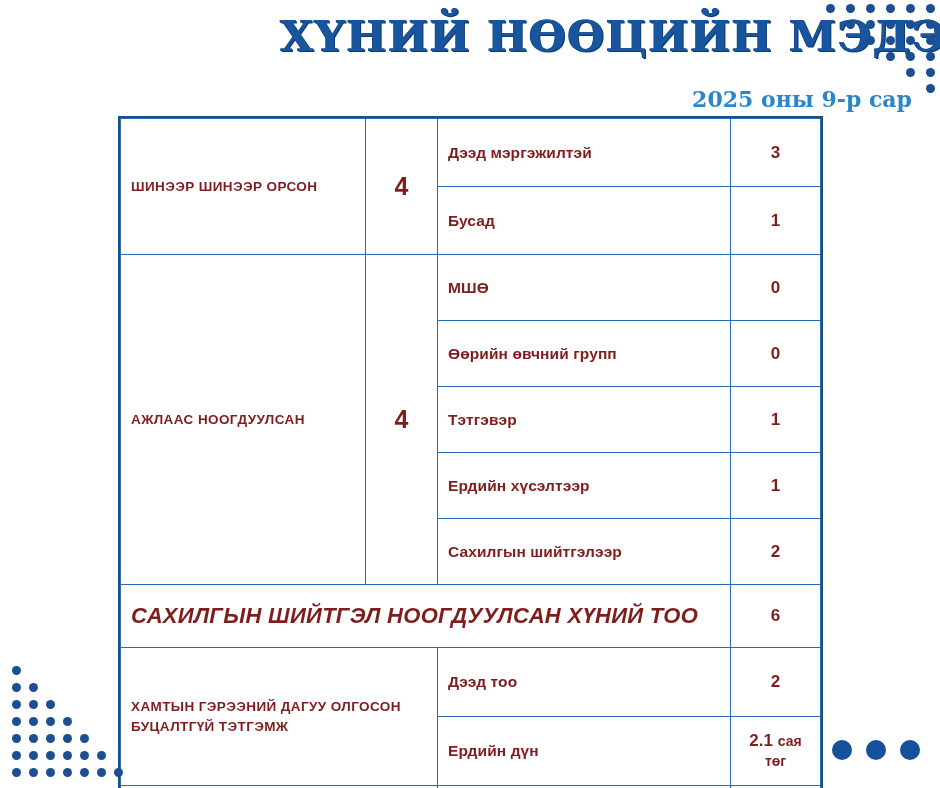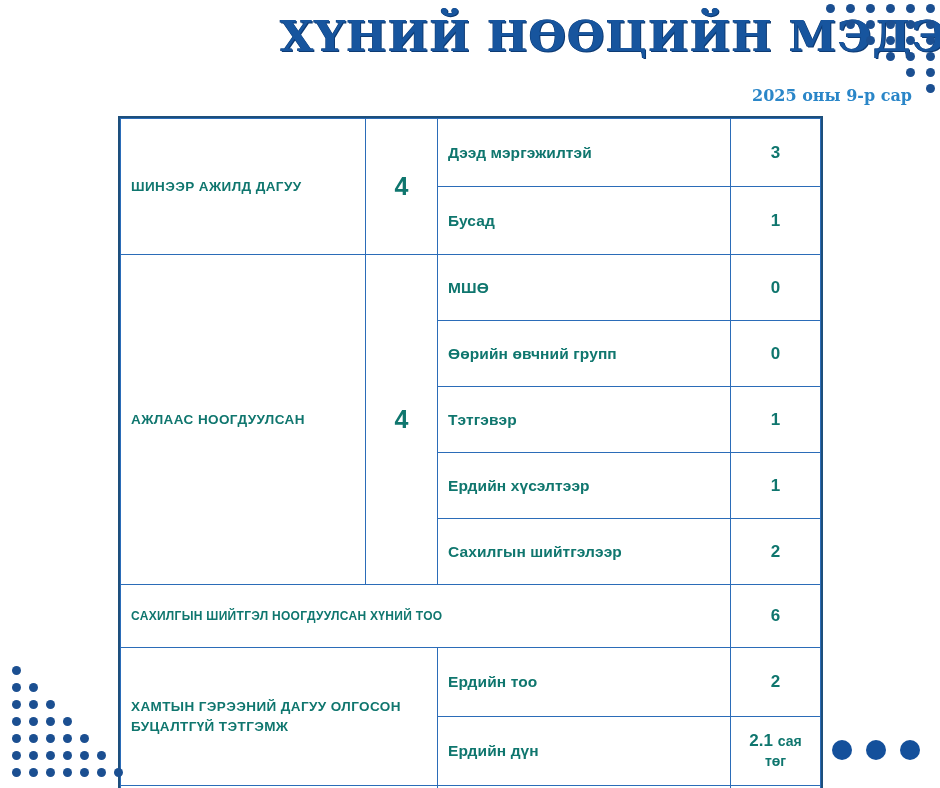--- a/index.html
+++ b/index.html
@@ -40,38 +40,38 @@
     letter-spacing:1px;
     color:#17559e;
     text-shadow:1px 1px 0 #0d3a73,-0.5px 0 0 #0d3a73;
     line-height:1.05;
     white-space:nowrap;
   }
   #subtitle{
     position:absolute;right:28px;top:86px;
     font-family:"DejaVu Serif","Liberation Serif",serif;
     font-weight:bold;
-    font-size:16px;
+    font-size:22px;
     color:#2a86c8;
   }
 
   
   #table-wrap{
     position:absolute;
     left:120px;top:118px;
     width:700px;
   }
   table#hr-table{
     border-collapse:collapse;
     width:700px;
     table-layout:fixed;
   }
   table#hr-table td{
     border:1.6px solid #2b6cb8;
-    color:#0f766e;
+    color:#7f1d1d;
     vertical-align:middle;
     padding:6px 10px;
     background:#ffffff;
   }
   
   table#hr-table{
     outline:2.5px solid #1d4f7c;
     outline-offset:0px;
   }
   .c-cat{width:245px;}
@@ -89,21 +89,21 @@
   }
   td.sub{
     font-size:15.5px;font-weight:bold;color:#17477f;letter-spacing:0.1px;
   }
   td.val{
     text-align:center;font-size:17px;font-weight:bold;color:#15457d;
   }
   td.val .money-num{font-size:17px;font-weight:bold;}
   td.val .money-unit{font-size:14px;font-weight:bold;}
   td.fullrow{
-    font-size:12px;font-weight:bold;letter-spacing:0.3px;color:#1d5a9e;
+    font-size:22px;font-weight:bold;letter-spacing:0.3px;color:#1d5a9e;font-style:italic;
   }
   .r-newhire td{height:55px;}
   .r-fired td{height:53px;}
   .r-disc td{height:50px;}
   .r-benefit td{height:56px;}
 </style>
 </head>
 <body>
 
 <div id="header">
@@ -120,21 +120,21 @@
   <table id="hr-table">
     <colgroup>
       <col class="c-cat">
         <col class="c-total">
         <col class="c-sub">
         <col class="c-val">
     </colgroup>
     <tbody>
 
       <tr class="r-newhire">
-        <td class="cat" rowspan="2">ШИНЭЭР АЖИЛД ДАГУУ</td>
+        <td class="cat" rowspan="2">ШИНЭЭР ШИНЭЭР ОРСОН</td>
         <td class="total" rowspan="2">4</td>
         <td class="sub">Дээд мэргэжилтэй</td>
         <td class="val">3</td>
       </tr>
       <tr class="r-newhire">
         <td class="sub">Бусад</td>
         <td class="val">1</td>
       </tr>
 
       <tr class="r-fired">
@@ -160,21 +160,21 @@
         <td class="val">2</td>
       </tr>
 
       <tr class="r-disc">
         <td class="fullrow" colspan="3">САХИЛГЫН ШИЙТГЭЛ НООГДУУЛСАН ХҮНИЙ ТОО</td>
         <td class="val">6</td>
       </tr>
 
       <tr class="r-benefit">
         <td class="cat" colspan="2" rowspan="2">ХАМТЫН ГЭРЭЭНИЙ ДАГУУ ОЛГОСОН БУЦАЛТГҮЙ ТЭТГЭМЖ</td>
-        <td class="sub">Ердийн тоо</td>
+        <td class="sub">Дээд тоо</td>
         <td class="val">
           <span class="money-num">2</span>
           <span class="money-unit"></span>
         </td>
       </tr>
       <tr class="r-benefit">
         <td class="sub">Ердийн дүн</td>
         <td class="val">
           <span class="money-num">2.1</span>
           <span class="money-unit">сая төг</span>

